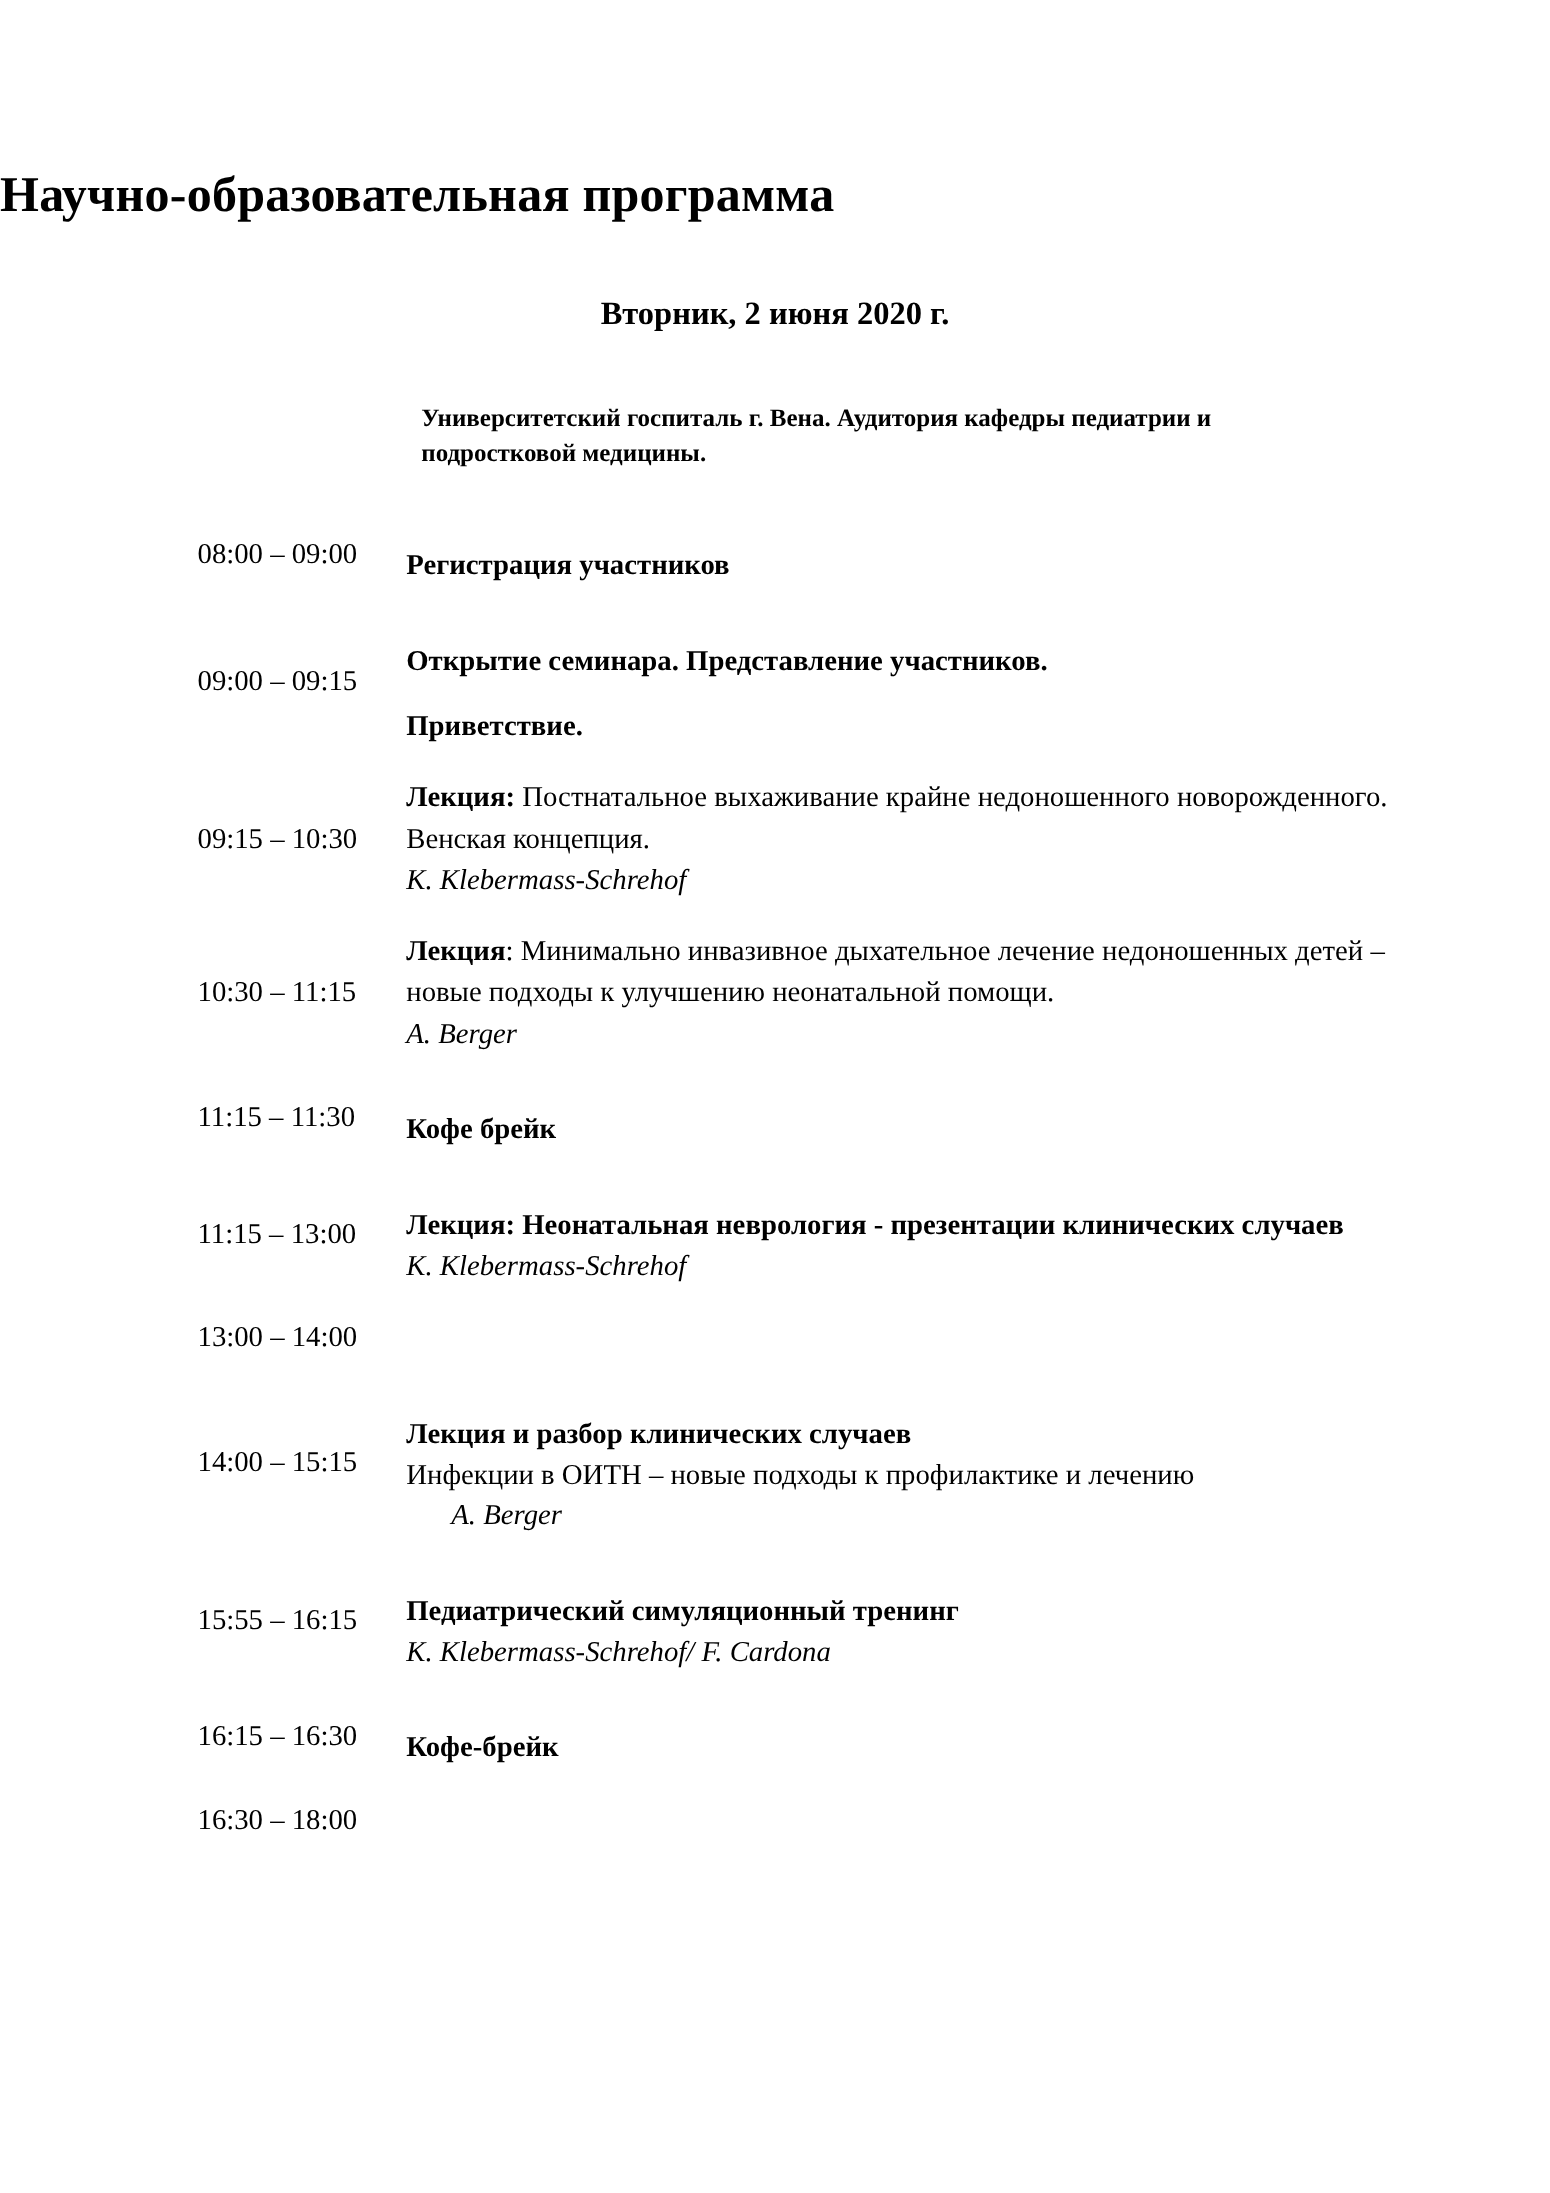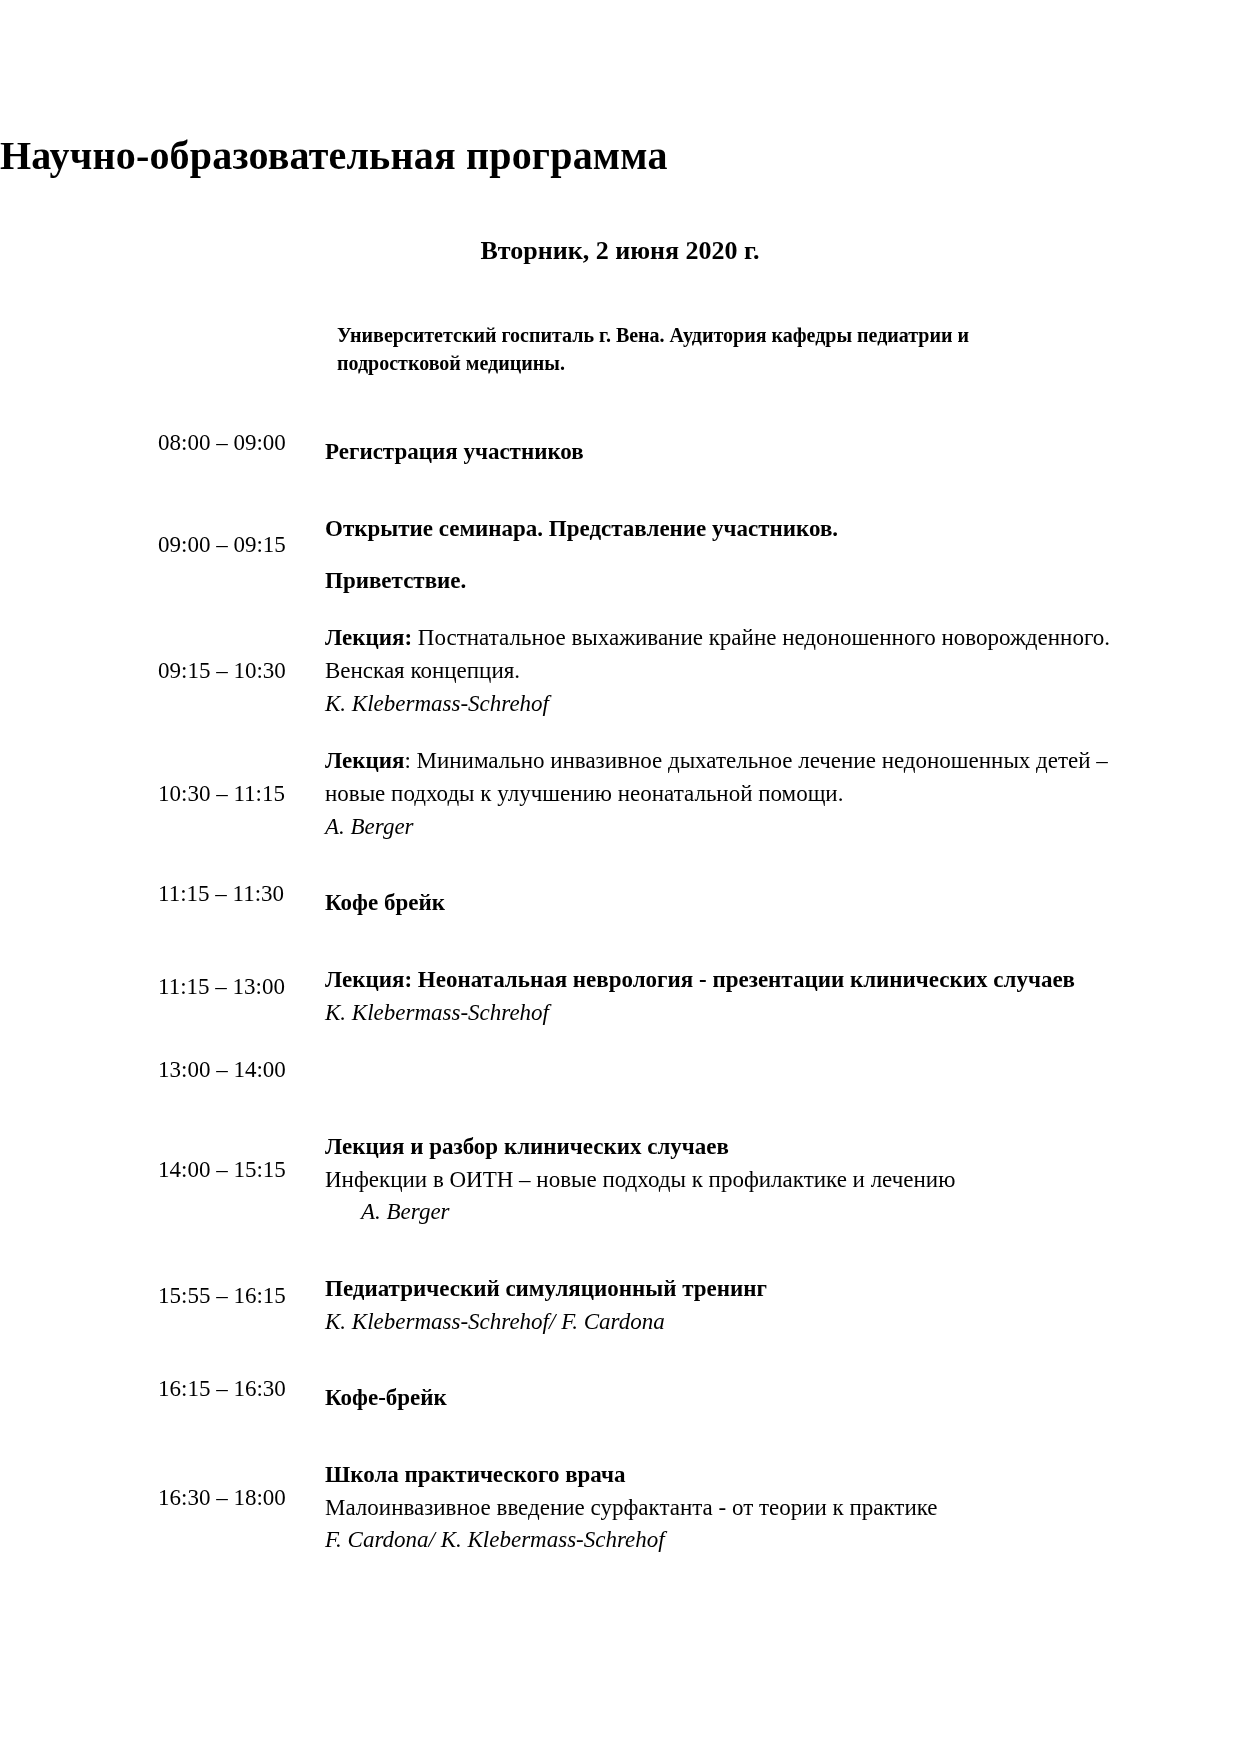--- a/index.html
+++ b/index.html
@@ -175,21 +175,16 @@
         </div>
       </div>
       <div class="row">
         <div class="time">16:15 – 16:30</div>
         <div class="body">
           <div class="ln bold">Кофе-брейк</div>
         </div>
       </div>
       <div class="row">
         <div class="time">16:30 – 18:00</div>
-        <div class="body">
-          <div class="ln bold">Школа практического врача</div>
-          <div class="ln reg">Малоинвазивное введение сурфактанта - от теории к практике</div>
-          <div class="ln ital">F. Cardona/ K. Klebermass-Schrehof</div>
-        </div>
       </div>
     </div>
 
 </div>
 
 </body></html>

